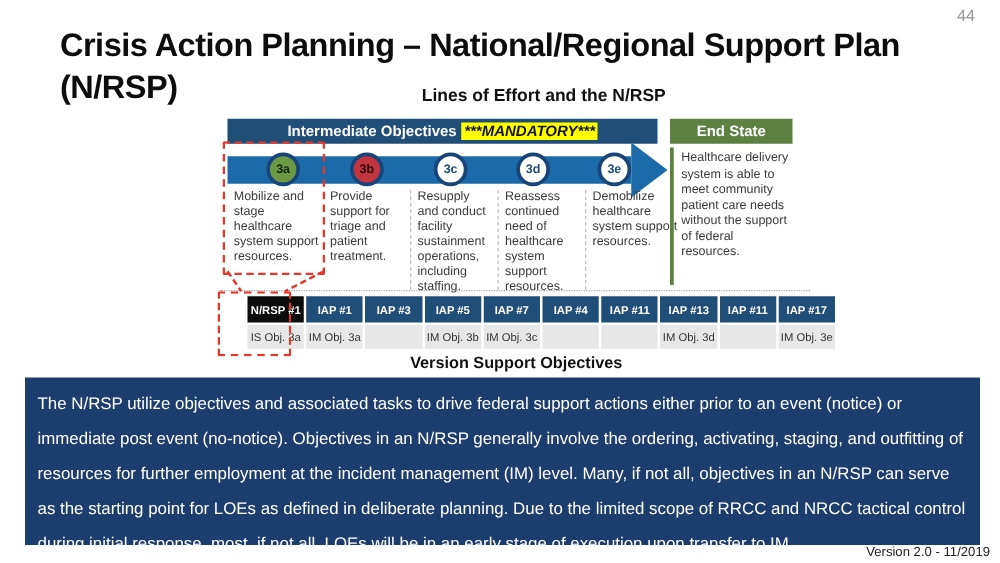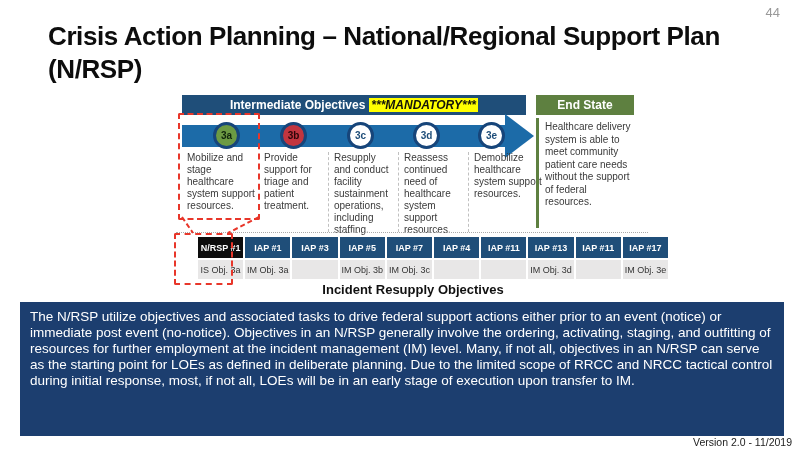--- a/index.html
+++ b/index.html
@@ -62,36 +62,37 @@
   .td{height:19px;background:#E8E7E7;color:#333;font-size:9px;
       display:flex;align-items:center;justify-content:center;white-space:nowrap;}
 
   .red-rect2{position:absolute;left:174px;top:233px;width:55px;height:48px;
              border:2px dashed #E8362A;border-radius:2px;}
 
   .caption{position:absolute;left:178px;top:282px;width:470px;text-align:center;
            font-size:13px;font-weight:700;color:#111;}
 
   .note{position:absolute;left:20px;top:302px;width:764px;height:134px;box-sizing:border-box;
-        background:#1C3E6F;color:#fff;padding:7px 10px;font-size:13.5px;line-height:16px;}
+        background:#1C3E6F;color:#fff;padding:7px 10px;font-size:13.5px;line-height:28px;}
 
   .version{position:absolute;right:8px;top:436px;font-size:10.5px;color:#222;}
 </style>
 </head>
 <body>
 
 <div class="slide">
 
   <div class="page-num">44</div>
 
   <h1 class="title">
     <span>Crisis Action Planning – National/Regional Support Plan</span>
     <span>(N/RSP)</span>
   </h1>
 
+  <div class="subtitle">Lines of Effort and the N/RSP</div>
 
   <div class="diagram">
     <div class="hdr-row">
       <div class="hdr-bar">
         <span>Intermediate Objectives</span>
         <span class="mand">***MANDATORY***</span>
       </div>
       <div class="end-state-box">End State</div>
     </div>
 
@@ -162,19 +163,19 @@
       <div class="td"></div>
     </div>
     <div class="tcol">
       <div class="th">IAP #17</div>
       <div class="td">IM Obj. 3e</div>
     </div>
   </div>
 
   <div class="red-rect2"></div>
 
-  <div class="caption">Incident Resupply Objectives</div>
+  <div class="caption">Version Support Objectives</div>
 
   <div class="note">The N/RSP utilize objectives and associated tasks to drive federal support actions either prior to an event (notice) or immediate post event (no-notice). Objectives in an N/RSP generally involve the ordering, activating, staging, and outfitting of resources for further employment at the incident management (IM) level. Many, if not all, objectives in an N/RSP can serve as the starting point for LOEs as defined in deliberate planning. Due to the limited scope of RRCC and NRCC tactical control during initial response, most, if not all, LOEs will be in an early stage of execution upon transfer to IM.</div>
 
   <div class="version">Version 2.0 - 11/2019</div>
 
 </div>
 
 </body></html>

